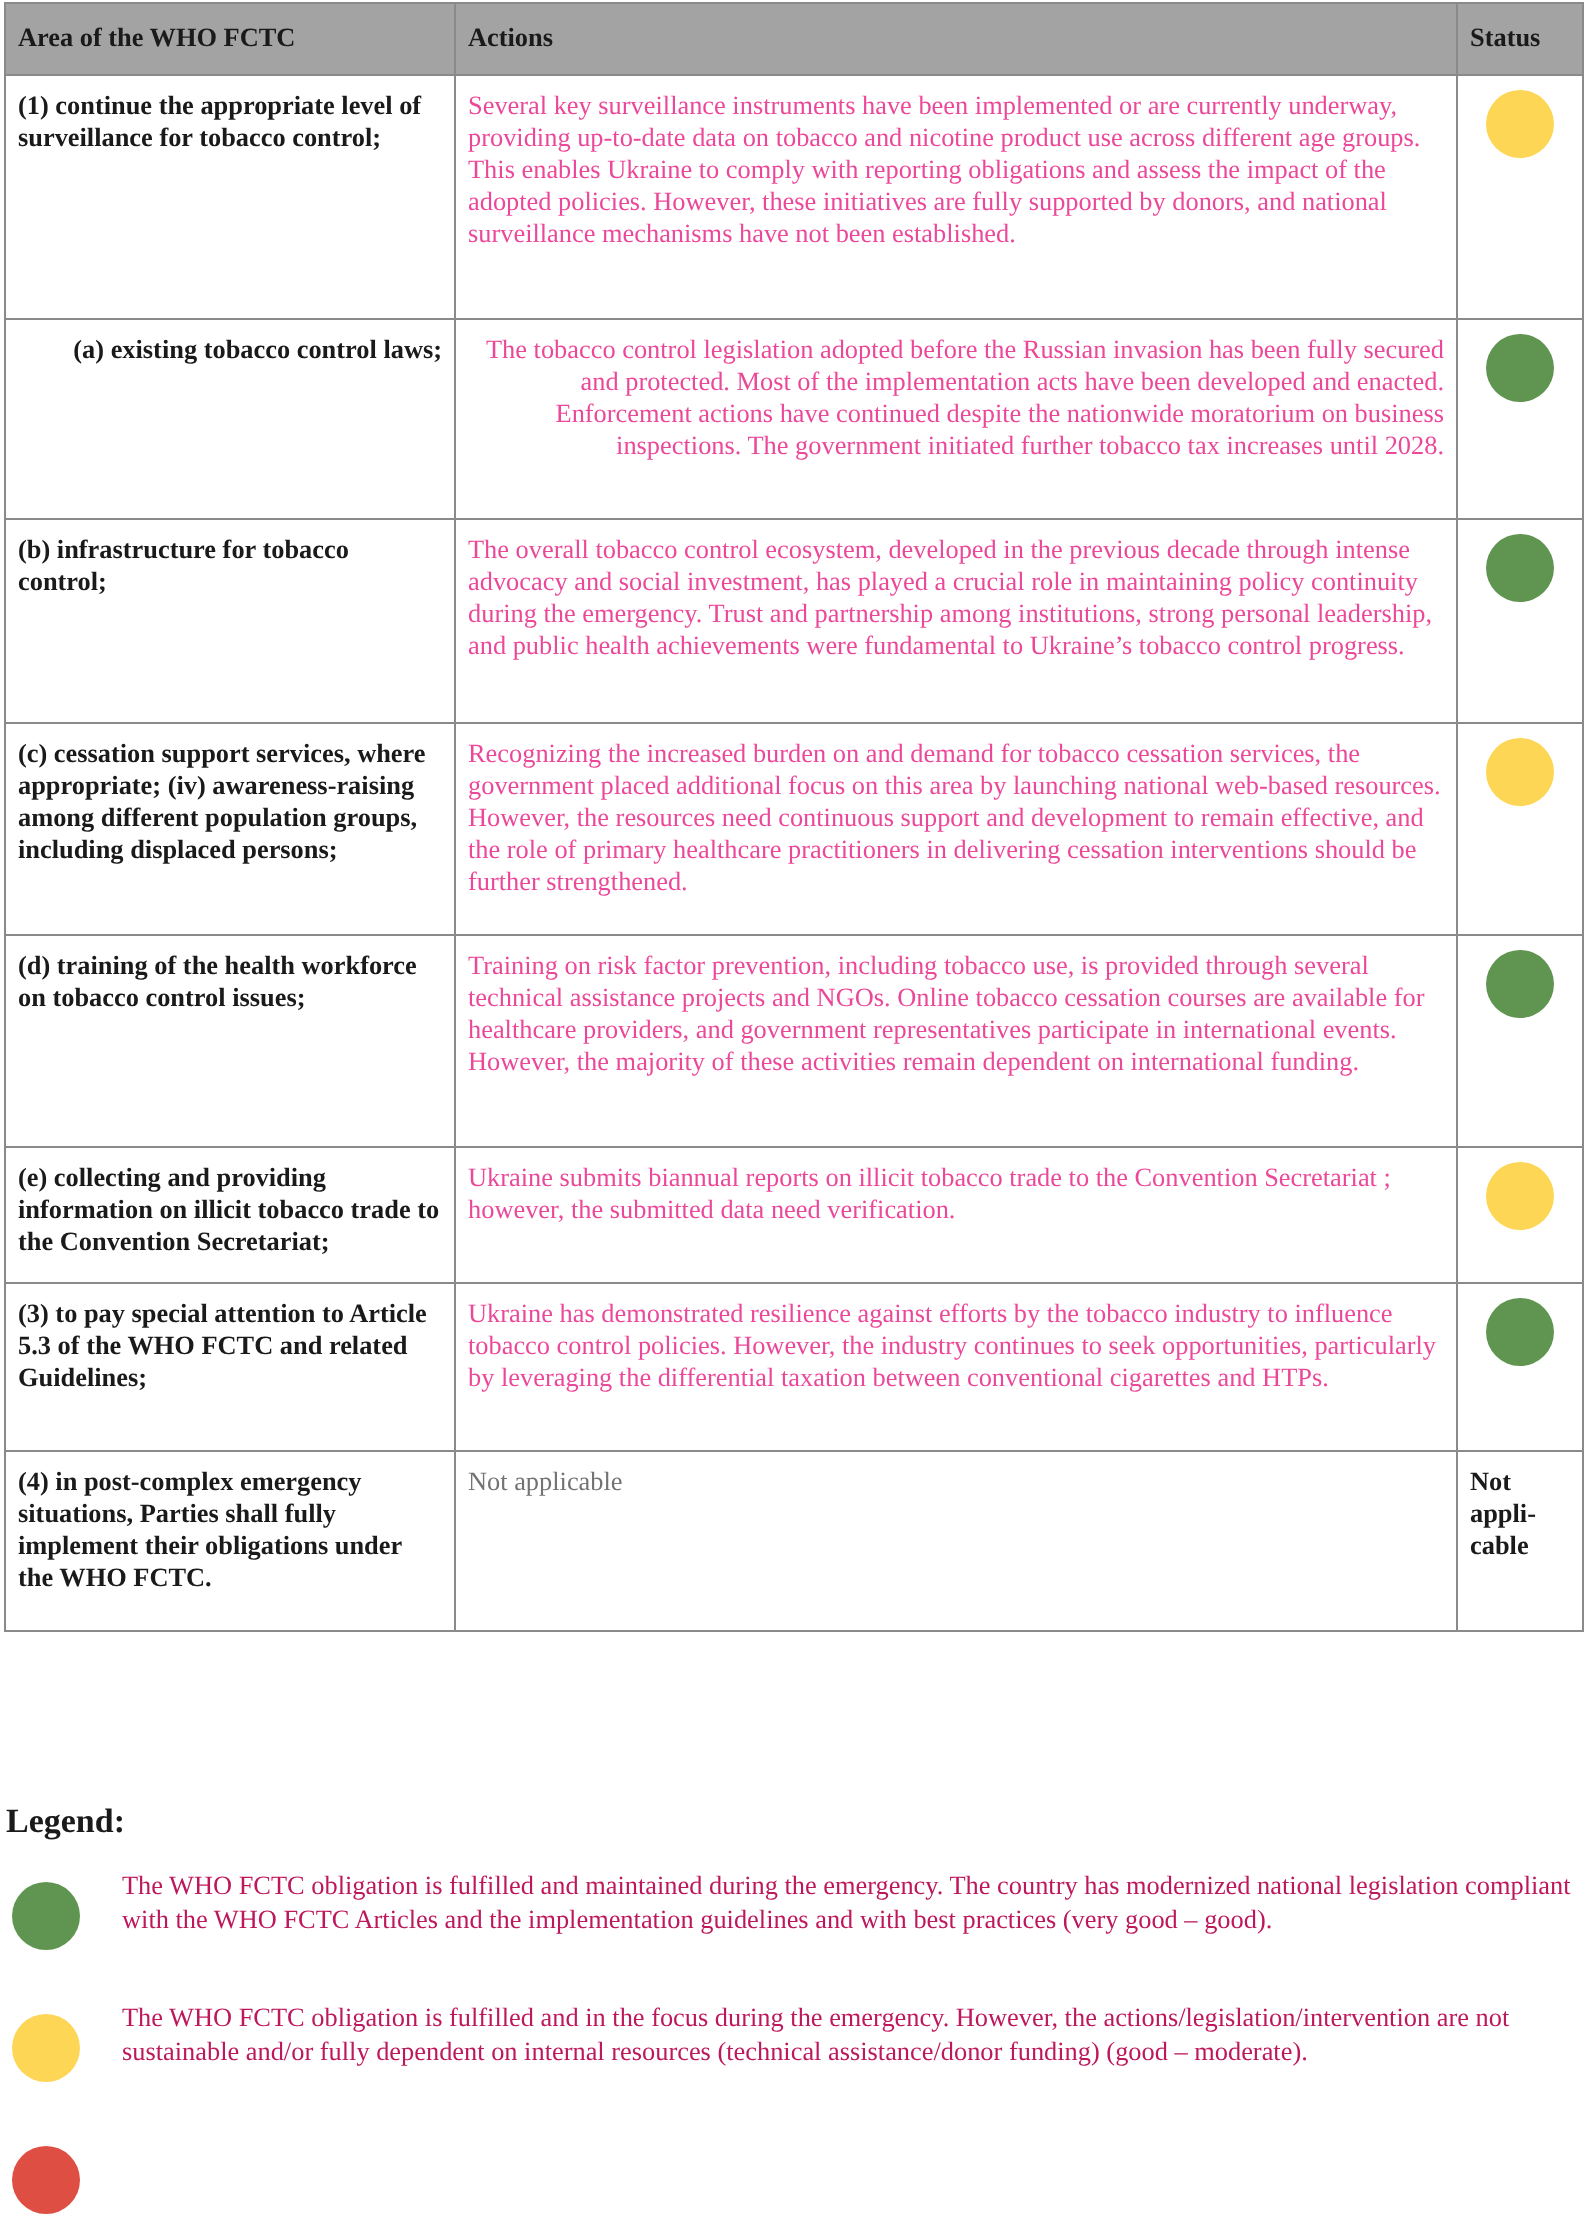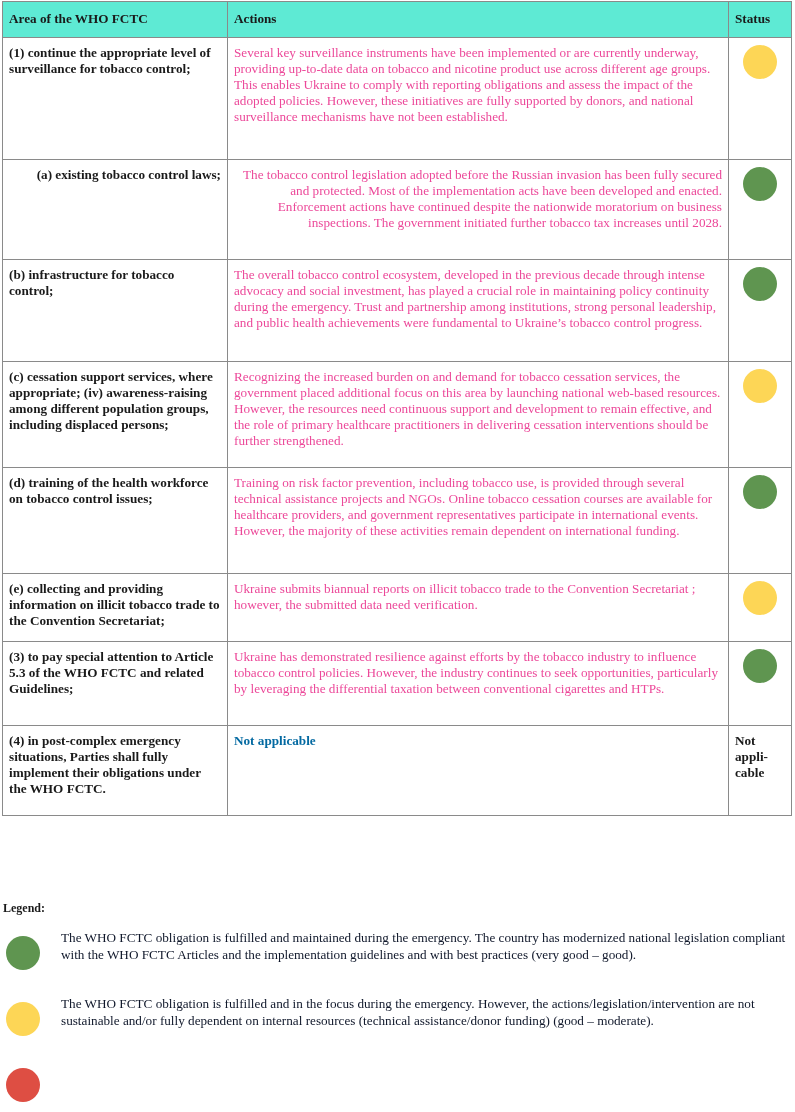--- a/index.html
+++ b/index.html
@@ -1,30 +1,30 @@
 <!DOCTYPE html>
 <html><head>
 <meta charset="utf-8">
 <style>
   html, body { margin:0; padding:0; background:#fff; }
   body { width:795px; height:1112px; position:relative; overflow:hidden;
          font-family:"Liberation Serif", serif; color:#1a1a1a; font-size:13.2px; }
   table.fctc { position:absolute; left:2px; top:1px; width:789px; border-collapse:collapse; table-layout:fixed; }
   table.fctc th, table.fctc td { border:1.5px solid #8a8a8a; vertical-align:top; padding:7px 6px 6px 6px; line-height:16px; }
-  table.fctc th { background:#5eead4; text-align:left; font-weight:bold; height:20px; padding-top:9px; }
+  table.fctc th { background:#a3a3a3; text-align:left; font-weight:bold; height:20px; padding-top:9px; }
   col.c1 { width:225px; } col.c2 { width:501px; } col.c3 { width:63px; }
   td.area { font-weight:bold; }
   td.action { color:#ec4899; }
-  td.action.bold { font-weight:bold; color:#0369a1; }
+  td.action.bold { font-weight:normal; color:#737373; }
   td.status { text-align:center; padding-top:14px; }
   td.status.txt { text-align:left; font-weight:bold; padding-top:7px; }
   .dot { display:inline-block; width:34px; height:34px; border-radius:50%; }
   .legend { position:absolute; left:3px; top:901px; width:790px; }
-  .legend-title { font-weight:bold; font-size:12px; margin-bottom:14px; }
-  .legend-item { position:relative; padding-left:58px; min-height:52px; margin-bottom:14px; line-height:16.5px; color:#0f172a; }
+  .legend-title { font-weight:bold; font-size:17px; margin-bottom:14px; }
+  .legend-item { position:relative; padding-left:58px; min-height:52px; margin-bottom:14px; line-height:16.5px; color:#be185d; }
   .legend-item .dot { position:absolute; left:3px; top:6px; width:34px; height:34px; }
 </style>
 </head>
 <body>
 
 <table class="fctc">
   <colgroup>
       <col class="c1">
       <col class="c2">
       <col class="c3">

